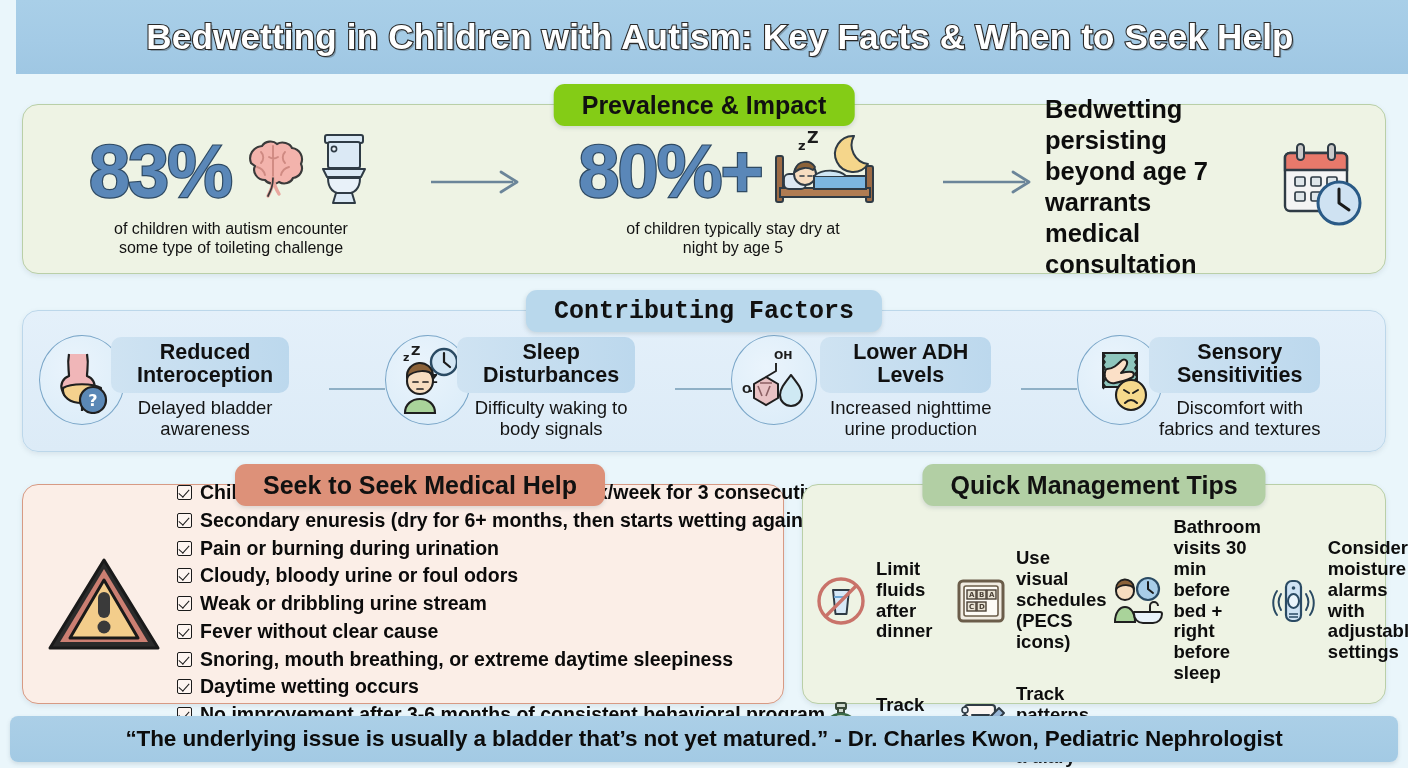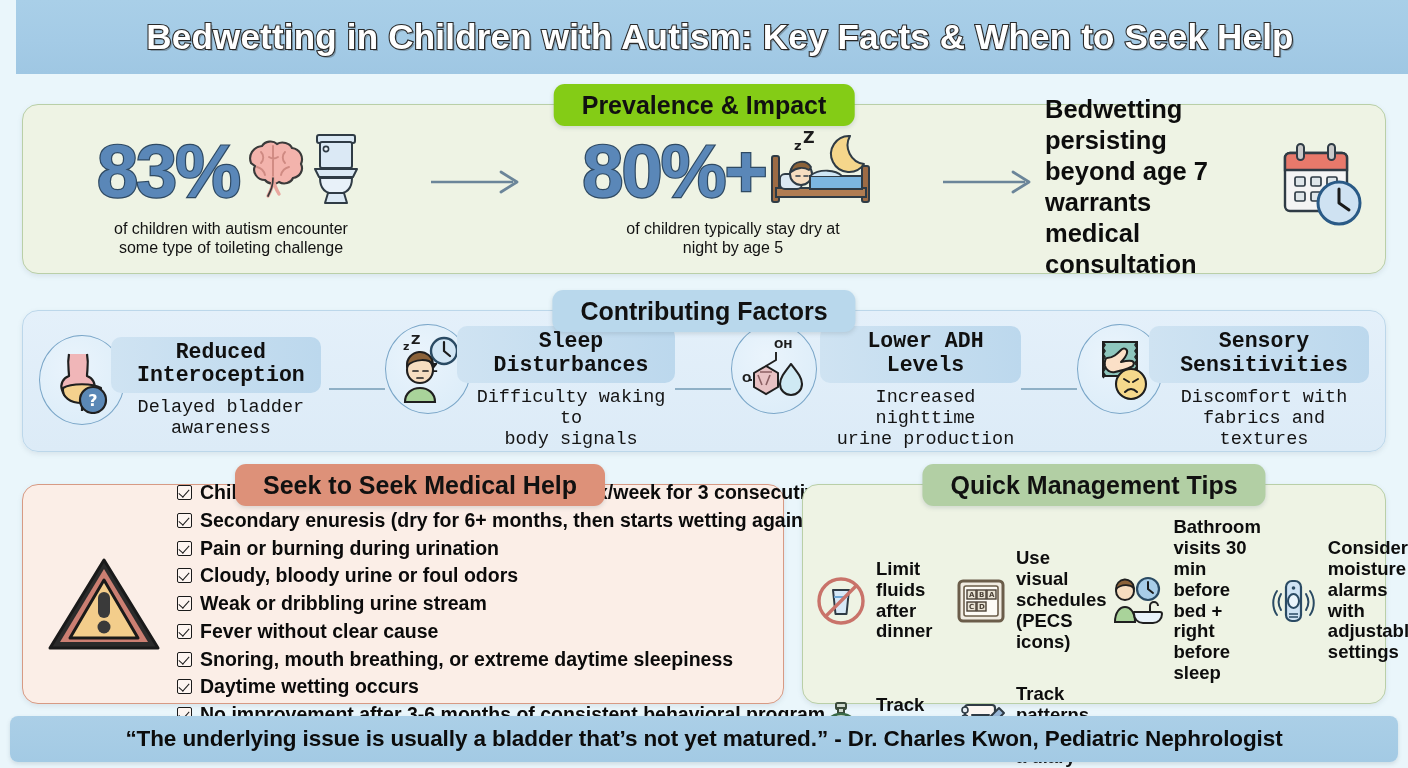--- a/index.html
+++ b/index.html
@@ -43,21 +43,21 @@
     left: 22px; top: 104px; width: 1364px; height: 170px;
     background: #eef3e4; border: 1.6px solid #b9cfa7;
   }
   #badge-prevalence { background: #84cc16; }
 
   .prev-row {
     display: flex; align-items: center; height: 100%;
     padding: 14px 18px 6px 18px;
   }
   .stat-block { text-align: center; }
-  .stat-top { display: flex; align-items: center; justify-content: center; height: 86px; }
+  .stat-top { display: flex; align-items: center; justify-content: center; gap: 8px; height: 86px; }
   .big-num {
     font-size: 74px; font-weight: 800; color: #5a87b8; line-height: 1;
     -webkit-text-stroke: 2.4px #2f4a63; paint-order: stroke fill;
     letter-spacing: -2px;
   }
   .stat-caption {
     font-size: 16px; color: #121212; font-weight: 500; line-height: 1.16; margin-top: 5px;
     white-space: pre-line;
   }
   .flow-arrow { flex: 0 0 auto; padding: 0 6px; margin-top: -18px; }
@@ -65,36 +65,36 @@
     font-size: 25.5px; font-weight: 700; color: #0d0d0d; line-height: 1.22;
     white-space: pre-line; text-align: left;
   }
 
   
   #panel-factors {
     left: 22px; top: 310px; width: 1364px; height: 142px;
     background: linear-gradient(180deg,#e4f0fa 0%, #dcebf7 100%);
     border: 1.6px solid #bcd7ea;
   }
-  #badge-factors { background: #b9d8ec; }
+  #badge-factors { background: #b9d8ec; font-family: Liberation Mono, monospace; }
   .factors-row {
     display: flex; align-items: center; height: 100%;
     padding: 14px 16px 6px 16px;
   }
   .factor {
     display: flex; align-items: flex-start; flex: 0 0 auto;
   }
   .factor-bubble {
     width: 86px; height: 90px; border-radius: 50%;
     background: radial-gradient(circle at 40% 35%, #eaf4fc 0%, #d9ebf8 100%);
     border: 1.8px solid #7aa6c8; flex: 0 0 auto;
     display: flex; align-items: center; justify-content: center;
     margin-top: 4px;
   }
-  .factor-text { margin-left: -14px; padding-top: 6px; font-family: Liberation Mono, monospace; }
+  .factor-text { margin-left: -14px; padding-top: 6px; }
   .factor-pill {
     background: linear-gradient(90deg, #cfe3f2 0%, #bcd8ed 100%);
     border-radius: 10px; padding: 4px 16px 5px 26px;
     font-size: 21.5px; font-weight: 700; color: #101010; line-height: 1.1;
     text-align: center; white-space: pre-line;
   }
   .factor-sub {
     font-size: 18.5px; color: #141414; line-height: 1.14; margin-top: 4px;
     text-align: center; white-space: pre-line; padding-left: 10px;
   }

